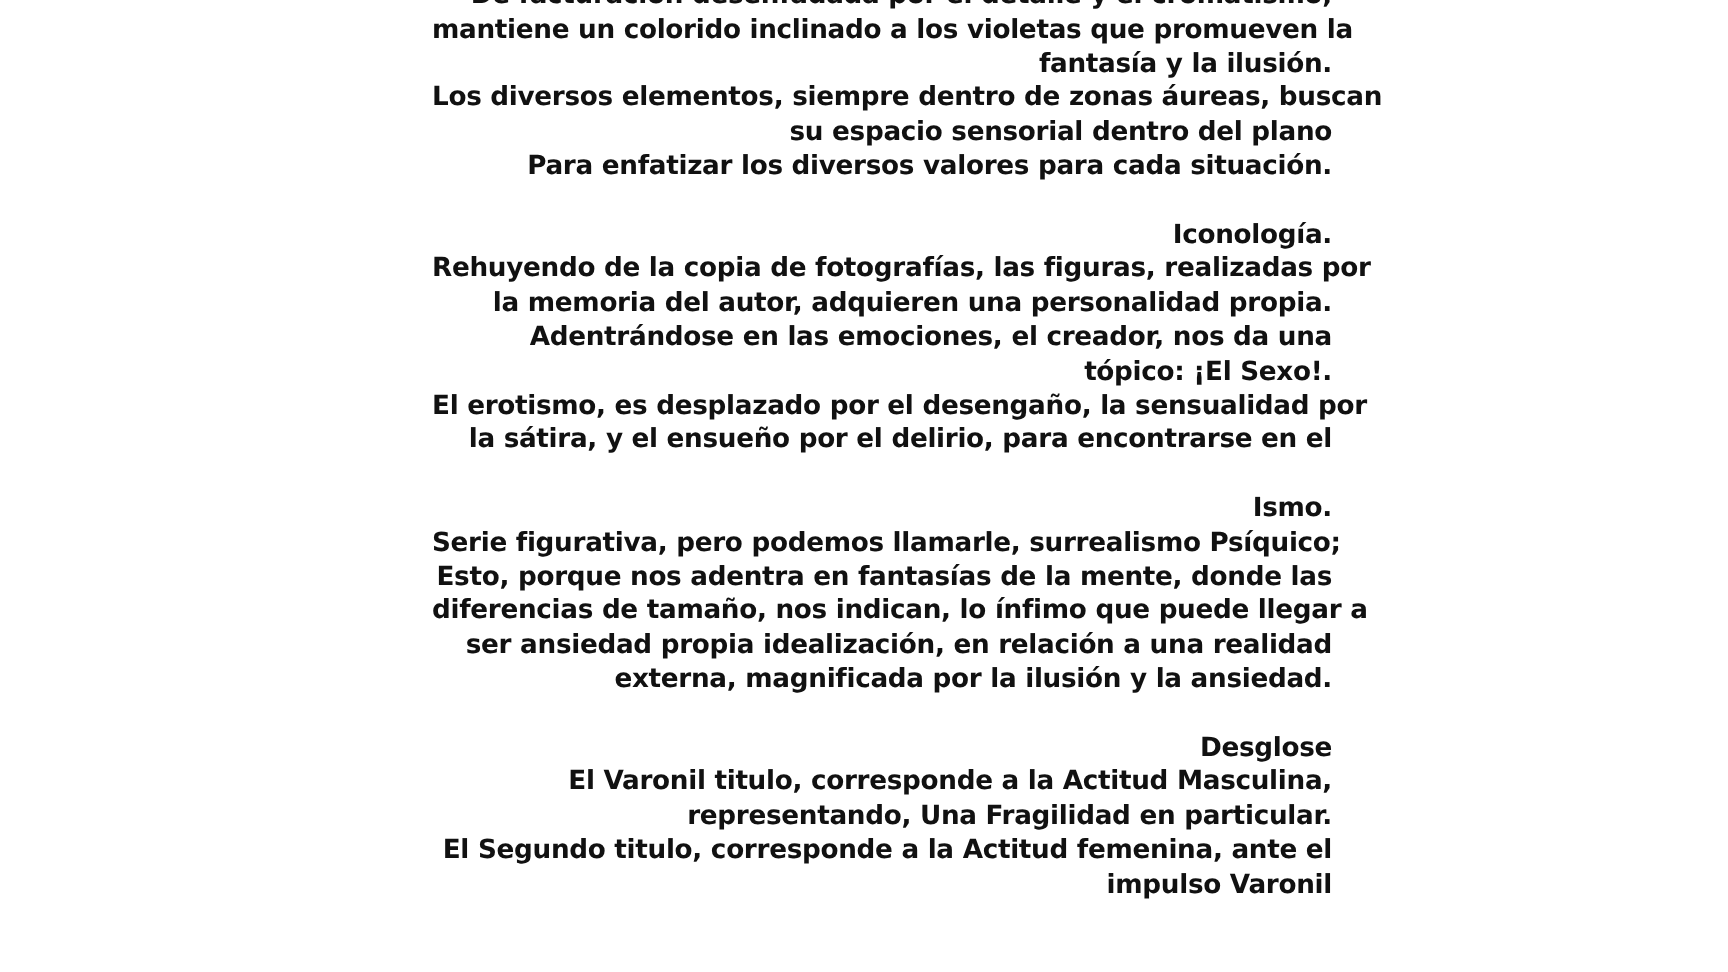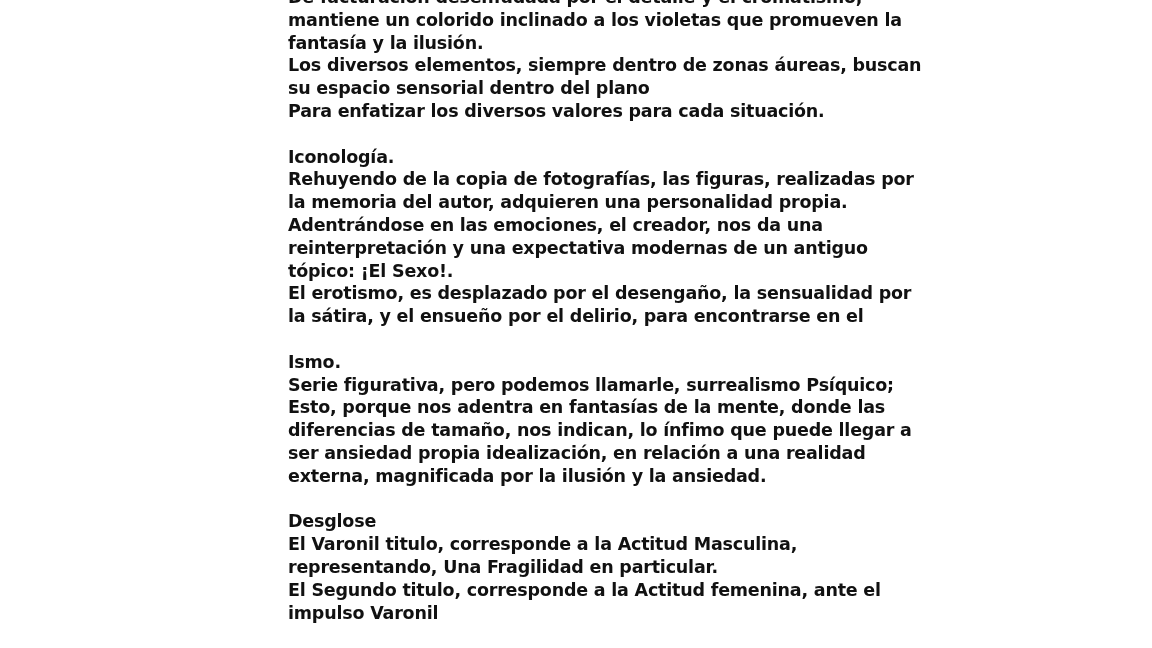--- a/index.html
+++ b/index.html
@@ -3,42 +3,41 @@
   <meta charset="utf-8">
   <style>
     html, body { margin: 0; padding: 0; background: #ffffff; }
     body { width: 1152px; height: 648px; overflow: hidden; position: relative; }
     .doc {
       position: absolute; left: 288px; top: -14px; width: 600px;
       font-family: "DejaVu Sans", sans-serif;
       font-size: 17.5px; font-weight: bold; line-height: 22.8px;
       color: #111111; letter-spacing: -0.2px;
     }
-    .line { white-space: nowrap; display: block; height: 22.8px; }
+    .line { white-space: nowrap; display: block; height: 22.8px; text-align: right; }
     .blank { display: block; height: 22.8px; }
   </style>
 </head>
 <body>
 
 <div class="doc">
   <div>
     <span class="line">De facturación desenfadada por el detalle y el cromatismo,</span>
     <span class="line">mantiene un colorido inclinado a los violetas que promueven la</span>
     <span class="line">fantasía y la ilusión.</span>
     <span class="line">Los diversos elementos, siempre dentro de zonas áureas, buscan</span>
     <span class="line">su espacio sensorial dentro del plano</span>
     <span class="line">Para enfatizar los diversos valores para cada situación.</span>
   </div>
   <span class="blank"></span>
   <div>
     <span class="line">Iconología.</span>
     <span class="line">Rehuyendo de la copia de fotografías, las figuras, realizadas por</span>
     <span class="line">la memoria del autor, adquieren una personalidad propia.</span>
     <span class="line">Adentrándose en las emociones, el creador, nos da una</span>
-    <span class="line">reinterpretación y una expectativa modernas de un antiguo</span>
     <span class="line">tópico: ¡El Sexo!.</span>
     <span class="line">El erotismo, es desplazado por el desengaño, la sensualidad por</span>
     <span class="line">la sátira, y el ensueño por el delirio, para encontrarse en el</span>
   </div>
   <span class="blank"></span>
   <div>
     <span class="line">Ismo.</span>
     <span class="line">Serie figurativa, pero podemos llamarle, surrealismo Psíquico;</span>
     <span class="line">Esto, porque nos adentra en fantasías de la mente, donde las</span>
     <span class="line">diferencias de tamaño, nos indican, lo ínfimo que puede llegar a</span>

